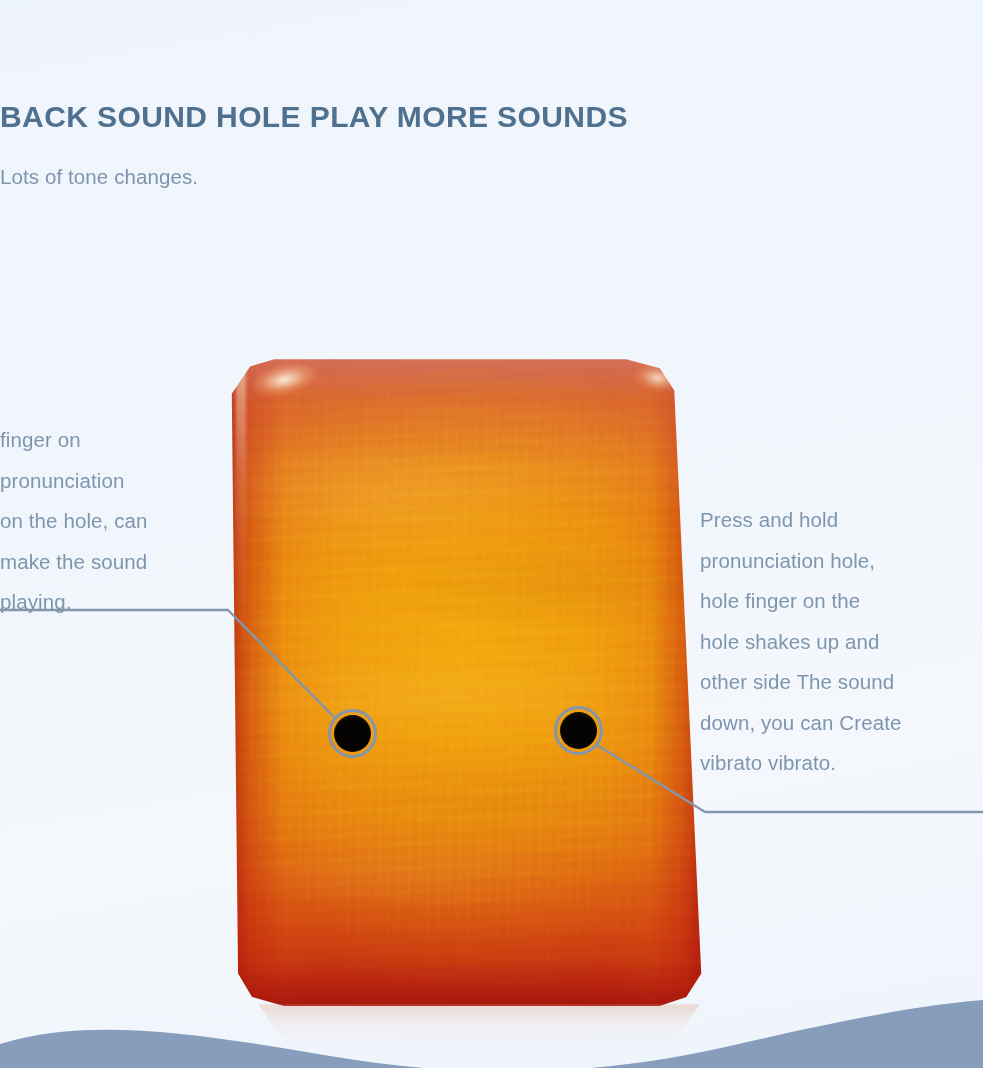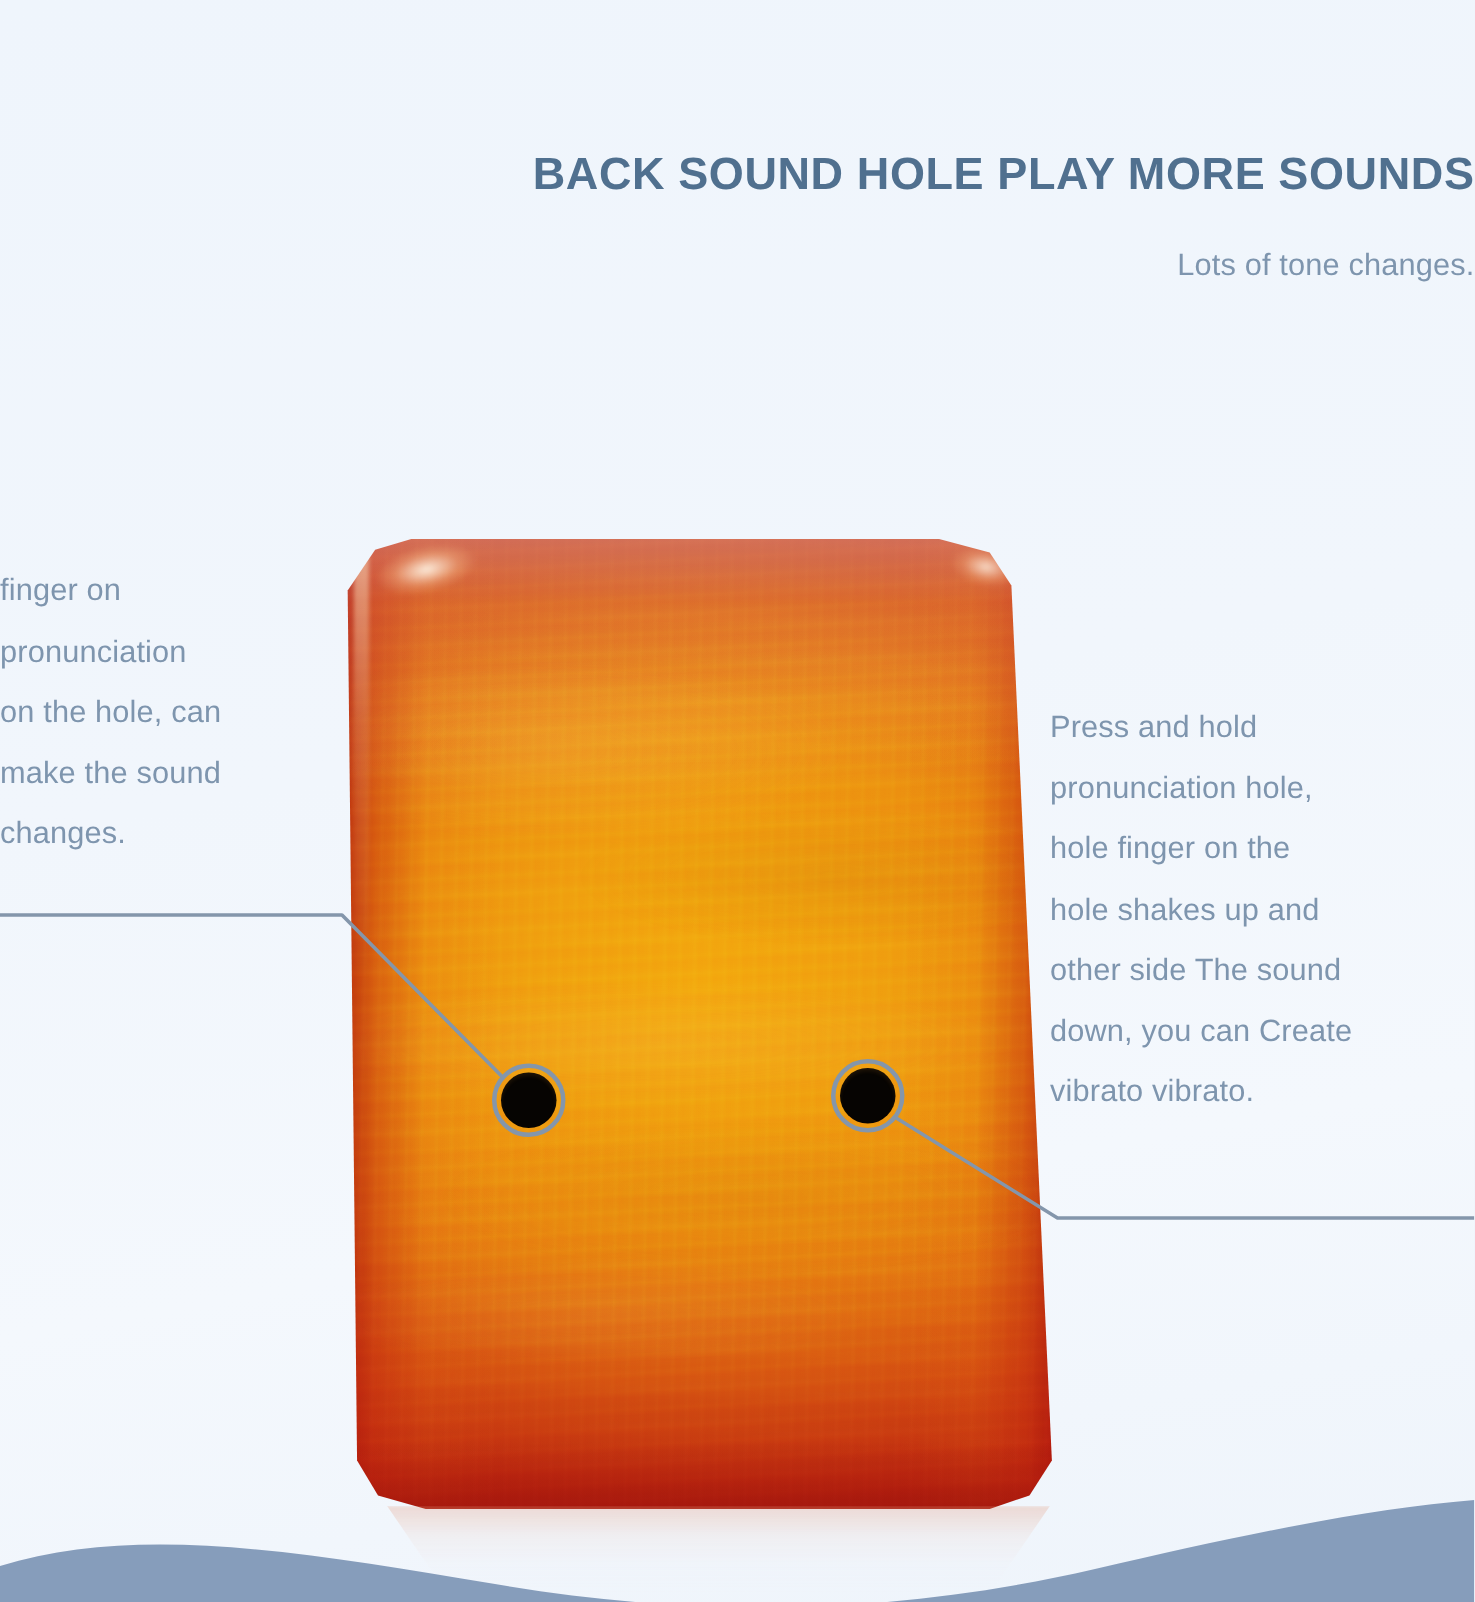--- a/index.html
+++ b/index.html
@@ -23,21 +23,21 @@
     background: linear-gradient(170deg, #eff5fc 0%, #f1f6fc 45%, #f4f8fd 72%, #eef4fb 100%);
     overflow: hidden;
   }
 
   
   .header {
     position: absolute;
     top: 0; left: 0;
     width: 983px;
     padding-top: 100px;
-    text-align: right;
+    text-align: left;
     z-index: 6;
   }
 
   .headline {
     font-size: 30px;
     font-weight: bold;
     letter-spacing: 0.4px;
     color: #50708f;
     line-height: 1.1;
     white-space: nowrap;
@@ -272,22 +272,22 @@
   .callout {
     position: absolute;
     color: #7e95ae;
     font-size: 20.5px;
     line-height: 1.98;
     letter-spacing: 0.1px;
     z-index: 6;
   }
   .callout .ln { display: block; white-space: nowrap; }
 
-  #callout-left  { left: 0px;   top: 374px; width: 232px; }
-  #callout-right { left: 700px; top: 465px; width: 283px; }
+  #callout-left  { left: 0px;   top: 420px; width: 232px; }
+  #callout-right { left: 700px; top: 500px; width: 283px; }
 
   
   .wave {
     position: absolute;
     left: 0; bottom: 0;
     width: 983px; height: 70px;
     z-index: 7;
     pointer-events: none;
   }
 </style>
@@ -330,21 +330,21 @@
   <svg class="leaders" viewBox="0 0 983 1068">
     <polyline points="0,610 228,610 334,717" fill="none" stroke="#8496ab" stroke-width="2.4" stroke-linejoin="round" stroke-linecap="round"></polyline>
     <polyline points="597,745 705,812 983,812" fill="none" stroke="#8496ab" stroke-width="2.4" stroke-linejoin="round" stroke-linecap="round"></polyline>
   </svg>
 
   <div class="callout" id="callout-left">
     <span class="ln">finger on</span>
     <span class="ln">pronunciation</span>
     <span class="ln">on the hole, can</span>
     <span class="ln">make the sound</span>
-    <span class="ln">changes.</span>
+    <span class="ln">playing.</span>
   </div>
 
   <div class="callout" id="callout-right">
     <span class="ln">Press and hold</span>
     <span class="ln">pronunciation hole,</span>
     <span class="ln">hole finger on the</span>
     <span class="ln">hole shakes up and</span>
     <span class="ln">other side The sound</span>
     <span class="ln">down, you can Create</span>
     <span class="ln">vibrato vibrato.</span>

